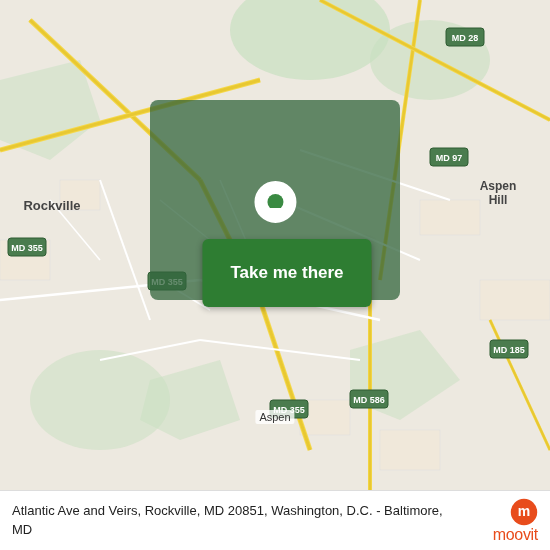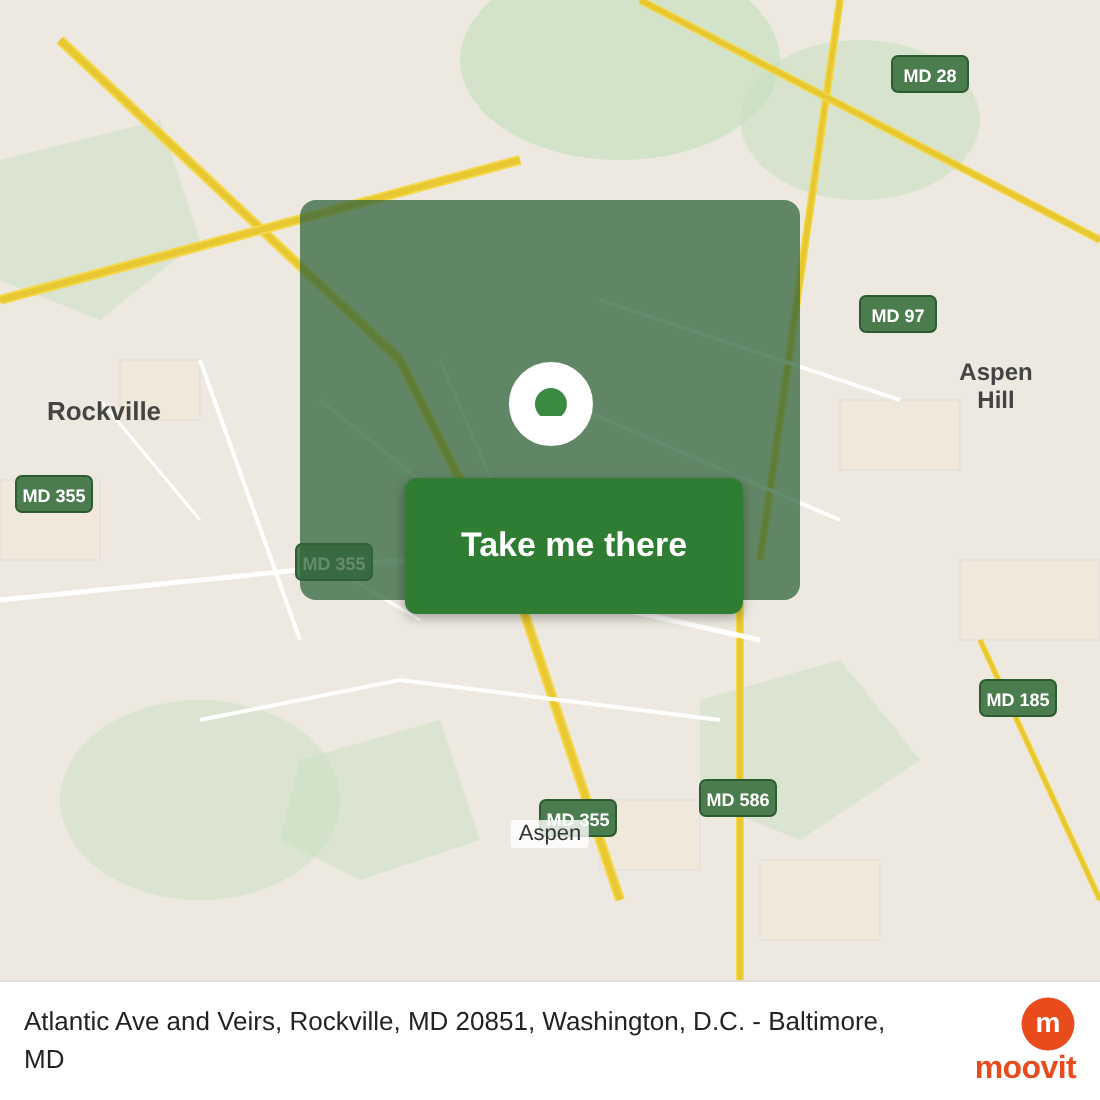--- a/index.html
+++ b/index.html
@@ -233,15 +233,15 @@
 
 <div id="bottom-bar">
   <div id="address-text">Atlantic Ave and Veirs, Rockville, MD 20851,
 Washington, D.C. - Baltimore, MD</div>
 
   <div id="moovit-logo">
     <svg id="moovit-icon" width="36" height="36" viewBox="0 0 36 36" xmlns="http://www.w3.org/2000/svg">
       <circle cx="18" cy="18" r="17" fill="#e84c1c"></circle>
       <text x="18" y="23" text-anchor="middle" font-size="18" font-weight="bold" fill="white">m</text>
     </svg>
-    <div id="moovit-wordmark" style="font-size:16px;font-weight:bold;color:#e84c1c;letter-spacing:-0.3px;">moovit</div>
+    <div id="moovit-wordmark" style="font-size:16px;font-weight:normal;color:#e84c1c;letter-spacing:-0.3px;">moovit</div>
   </div>
 </div>
 
 </body></html>

